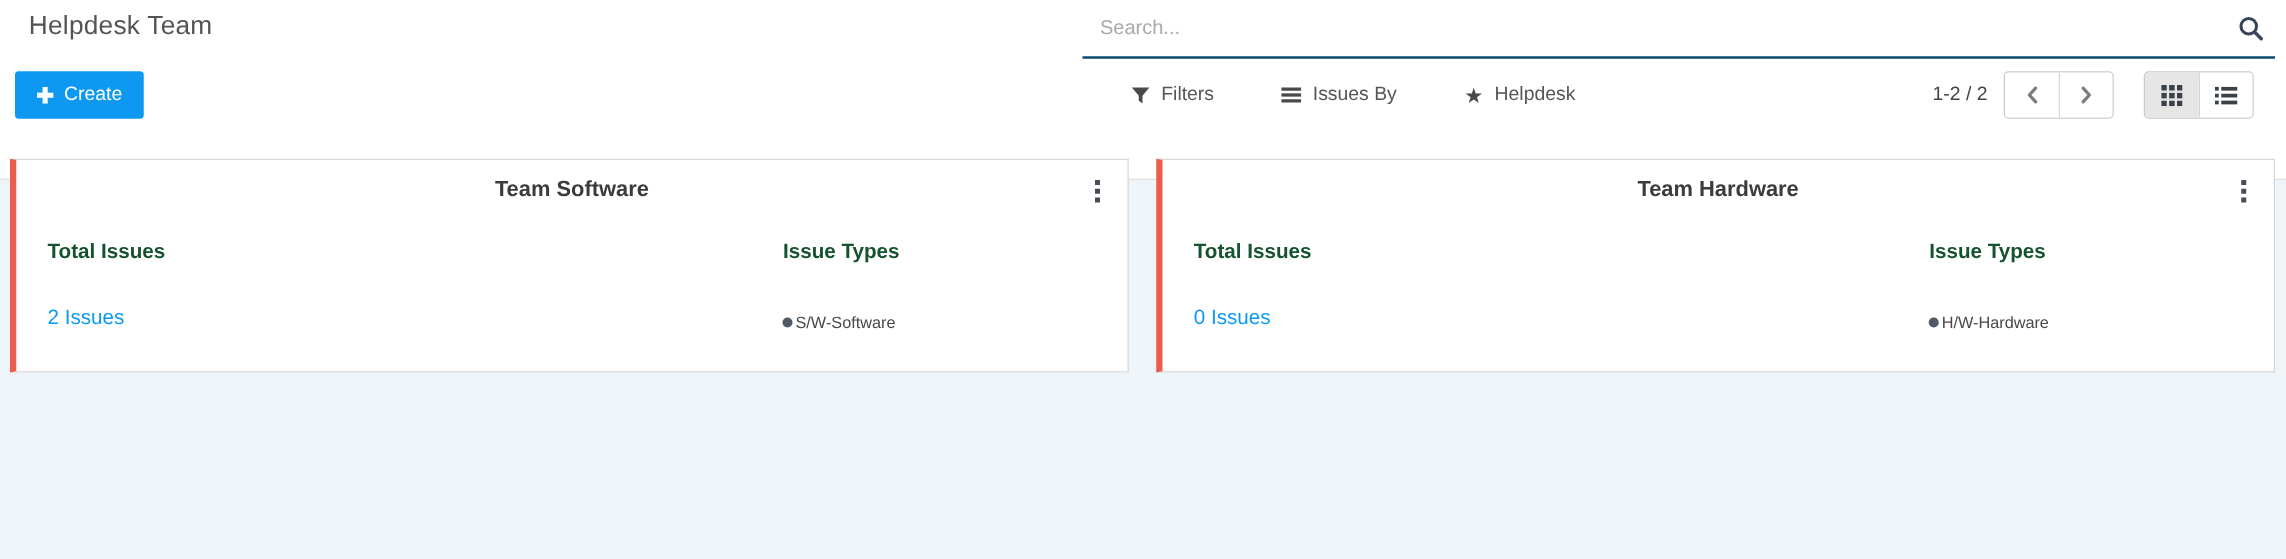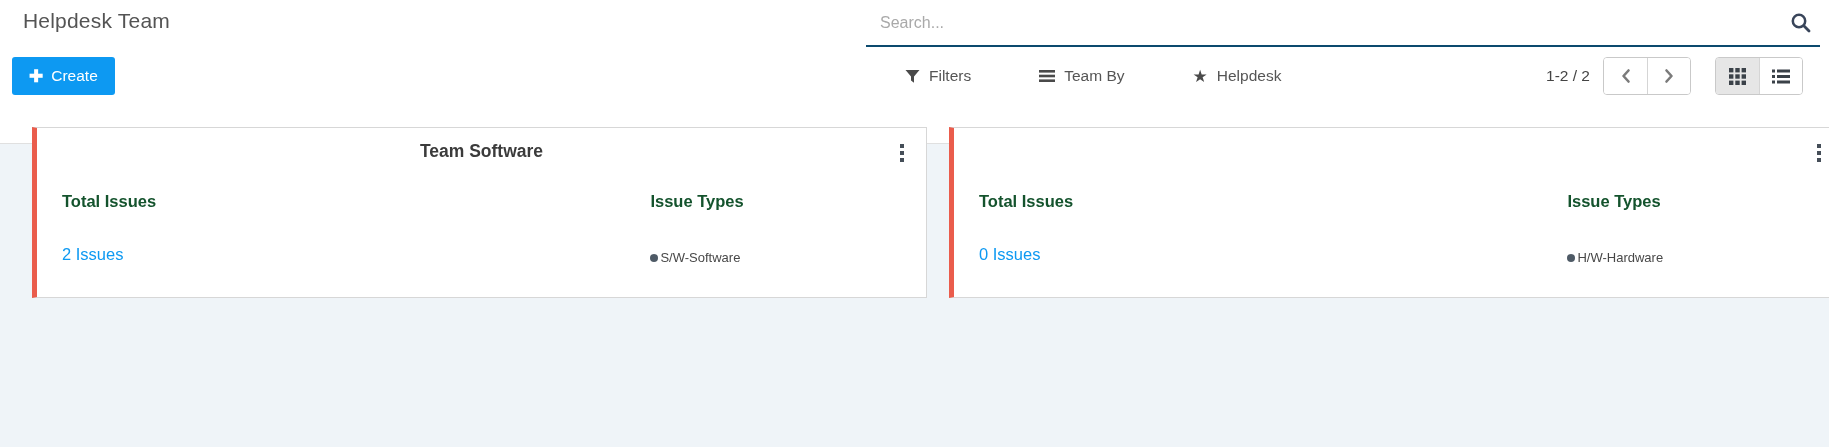--- a/index.html
+++ b/index.html
@@ -41,21 +41,21 @@
   .control-row{position:absolute;top:50px;left:0;right:0;height:44px;}
   .create-btn{
     position:absolute;left:12px;top:7px;height:38px;
     background:var(--primary);color:#fff;border:none;border-radius:3px;
     font-family:"Liberation Sans",sans-serif;font-size:15.5px;
     padding:0 17px;display:flex;align-items:center;gap:8px;cursor:pointer;
   }
   .plus-icon{font-weight:bold;font-size:17px;line-height:1;}
   .filter-group{
     position:absolute;left:905px;top:7px;height:38px;
-    display:flex;align-items:center;gap:68px;
+    display:flex;align-items:center;gap:54px;
   }
   .filter-item{
     display:flex;align-items:center;gap:9px;
     font-size:15.5px;color:#555;cursor:pointer;white-space:nowrap;
   }
   .filter-item .glyph{display:flex;align-items:center;}
   .star-glyph{font-size:17px;color:#4a4a4a;line-height:1;}
   .right-controls{
     position:absolute;right:26px;top:7px;height:38px;
     display:flex;align-items:center;
@@ -67,21 +67,20 @@
     background:#fff;border:none;cursor:pointer;padding:0;
   }
   .btn-group .ctl-btn + .ctl-btn{border-left:1px solid #d5d5d5;}
   .btn-group .ctl-btn.active{background:#e6e6e6;}
   .group-gap{width:24px;}
   
   .kanban-card{
     position:absolute;top:127px;width:895px;height:171px;
     background:#fff;border:1px solid #d7d7d7;
     border-left:5px solid var(--accent);
-    margin-left:24px;
   }
   .card-1{left:8px;}
   .card-2{left:925px;}
   .card-title{
     position:absolute;left:0;right:0;top:13px;text-align:center;
     font-size:17.5px;font-weight:bold;color:#3b3b3b;
   }
   .kebab{
     position:absolute;right:18px;top:14px;padding:2px 4px;cursor:pointer;
     display:flex;flex-direction:column;gap:3px;
@@ -136,21 +135,21 @@
         <span>Filters</span>
       </div>
       <div class="filter-item">
         <span class="glyph">
           <svg width="16" height="14" viewBox="0 0 16 14">
             <rect x="0" y="1" width="16" height="2.6" fill="#4a4a4a"></rect>
             <rect x="0" y="5.7" width="16" height="2.6" fill="#4a4a4a"></rect>
             <rect x="0" y="10.4" width="16" height="2.6" fill="#4a4a4a"></rect>
           </svg>
         </span>
-        <span>Team By</span>
+        <span>Issues By</span>
       </div>
       <div class="filter-item">
         <span class="glyph star-glyph">★</span>
         <span>Helpdesk</span>
       </div>
     </div>
 
     <div class="right-controls">
       <span class="pager-range">1-2 / 2</span>
       <div class="btn-group">
@@ -209,20 +208,21 @@
   <div class="col-label col-left-x">Total Issues</div>
   <div class="col-label col-right-x">Issue Types</div>
   <a class="issues-link">2 Issues</a>
   <div class="legend-row">
     <span class="legend-dot"></span>
     <span class="legend-label">S/W-Software</span>
   </div>
 </div>
 
 <div class="kanban-card card-2">
+  <div class="card-title">Team Hardware</div>
   <div class="kebab">
       <i></i>
       <i></i>
       <i></i>
     </div>
   <div class="col-label col-left-x">Total Issues</div>
   <div class="col-label col-right-x">Issue Types</div>
   <a class="issues-link">0 Issues</a>
   <div class="legend-row">
     <span class="legend-dot"></span>

